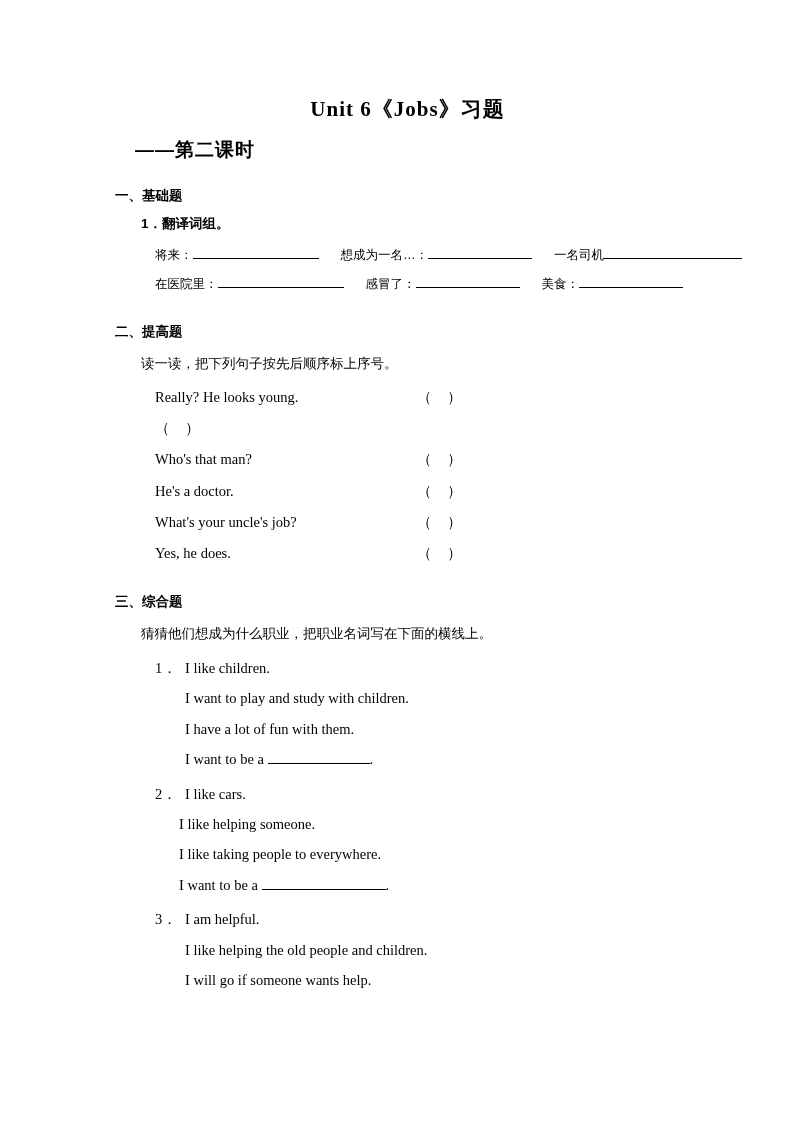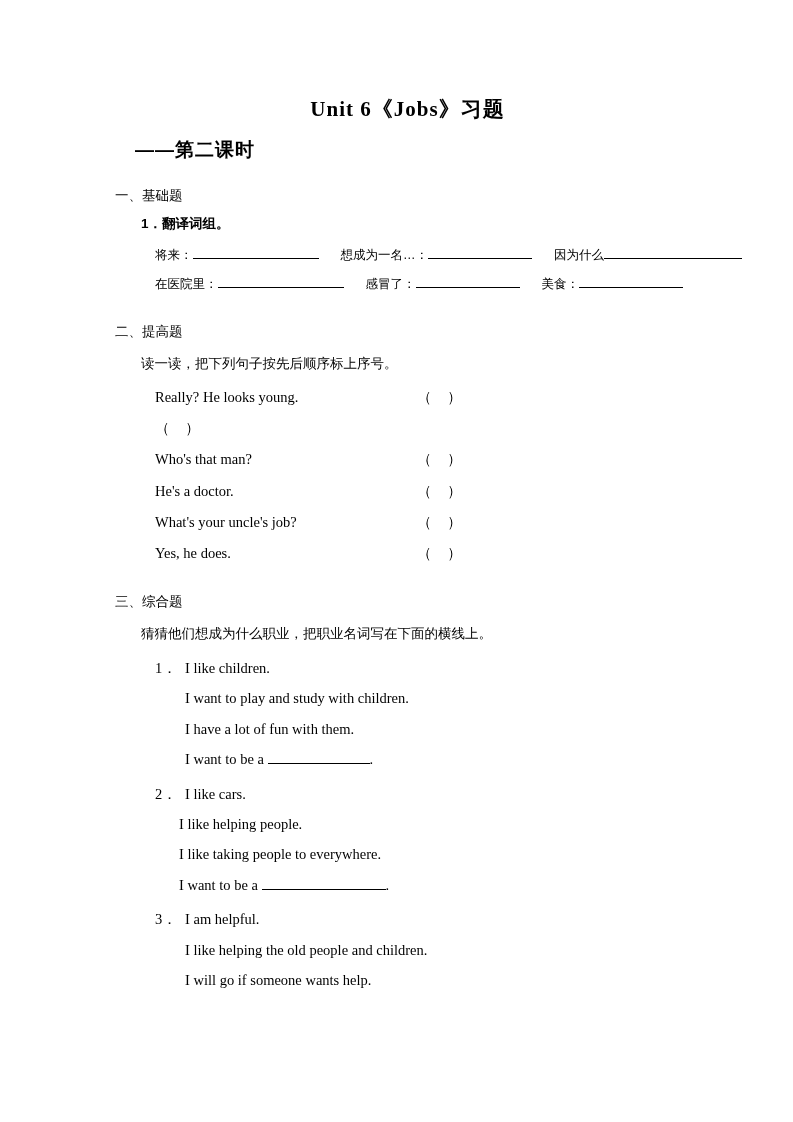--- a/index.html
+++ b/index.html
@@ -44,21 +44,21 @@
     text-align: left;
     font-family: "Liberation Sans", sans-serif;
     font-weight: bold;
     font-size: 19px;
     letter-spacing: 1px;
     margin: 14px 0 18px 0;
     padding-left: 20px;
   }
   .section-head {
     font-family: "Liberation Sans", sans-serif;
-    font-weight: normal;
+    font-weight: bold;
     font-size: 13.5px;
     margin: 24px 0 10px 0;
   }
   .sub-head {
     font-family: "Liberation Sans", sans-serif;
     font-weight: bold;
     font-size: 13.5px;
     margin: 10px 0 8px 0;
     padding-left: 26px;
   }
@@ -145,21 +145,21 @@
     <div class="doc-title">Unit 6《Jobs》习题</div>
     <div class="doc-subtitle">——第二课时</div>
 
     <div class="section-head">一、基础题</div>
 
     <div class="sub-head">
       <span>1．</span><span>翻译词组。</span>
     </div>
 
     <div class="fill-row">
-      <span>将来：</span><span class="blank b-lg"></span><span class="gap-s"></span><span>想成为一名…：</span><span class="blank b-md"></span><span class="gap-s"></span><span>因为什么</span><span class="blank b-xl"></span>
+      <span>将来：</span><span class="blank b-lg"></span><span class="gap-s"></span><span>想成为一名…：</span><span class="blank b-md"></span><span class="gap-s"></span><span>一名司机</span><span class="blank b-xl"></span>
     </div>
 
     <div class="fill-row">
       <span>在医院里：</span><span class="blank b-lg"></span><span class="gap-s"></span><span>感冒了：</span><span class="blank b-md"></span><span class="gap-s"></span><span>美食：</span><span class="blank b-md"></span>
     </div>
 
 
     <div class="section-head">二、提高题</div>
 
     <div class="para-cn indent1">读一读，把下列句子按先后顺序标上序号。</div>
@@ -204,21 +204,21 @@
       <div class="q-sub">
         <span>I want to be a </span><span class="blank b-ans1"></span><span>.</span>
       </div>
     </div>
 
     <div class="q-block">
       <div class="q-first">
         <span class="q-num">2．</span>
         <span>I like cars.</span>
       </div>
-      <div class="q-sub-2">I like helping people.</div>
+      <div class="q-sub-2">I like helping someone.</div>
       <div class="q-sub-2">I like taking people to everywhere.</div>
       <div class="q-sub-2">
         <span>I want to be a </span><span class="blank b-ans2"></span><span>.</span>
       </div>
     </div>
 
     <div class="q-block">
       <div class="q-first">
         <span class="q-num">3．</span>
         <span>I am helpful.</span>

